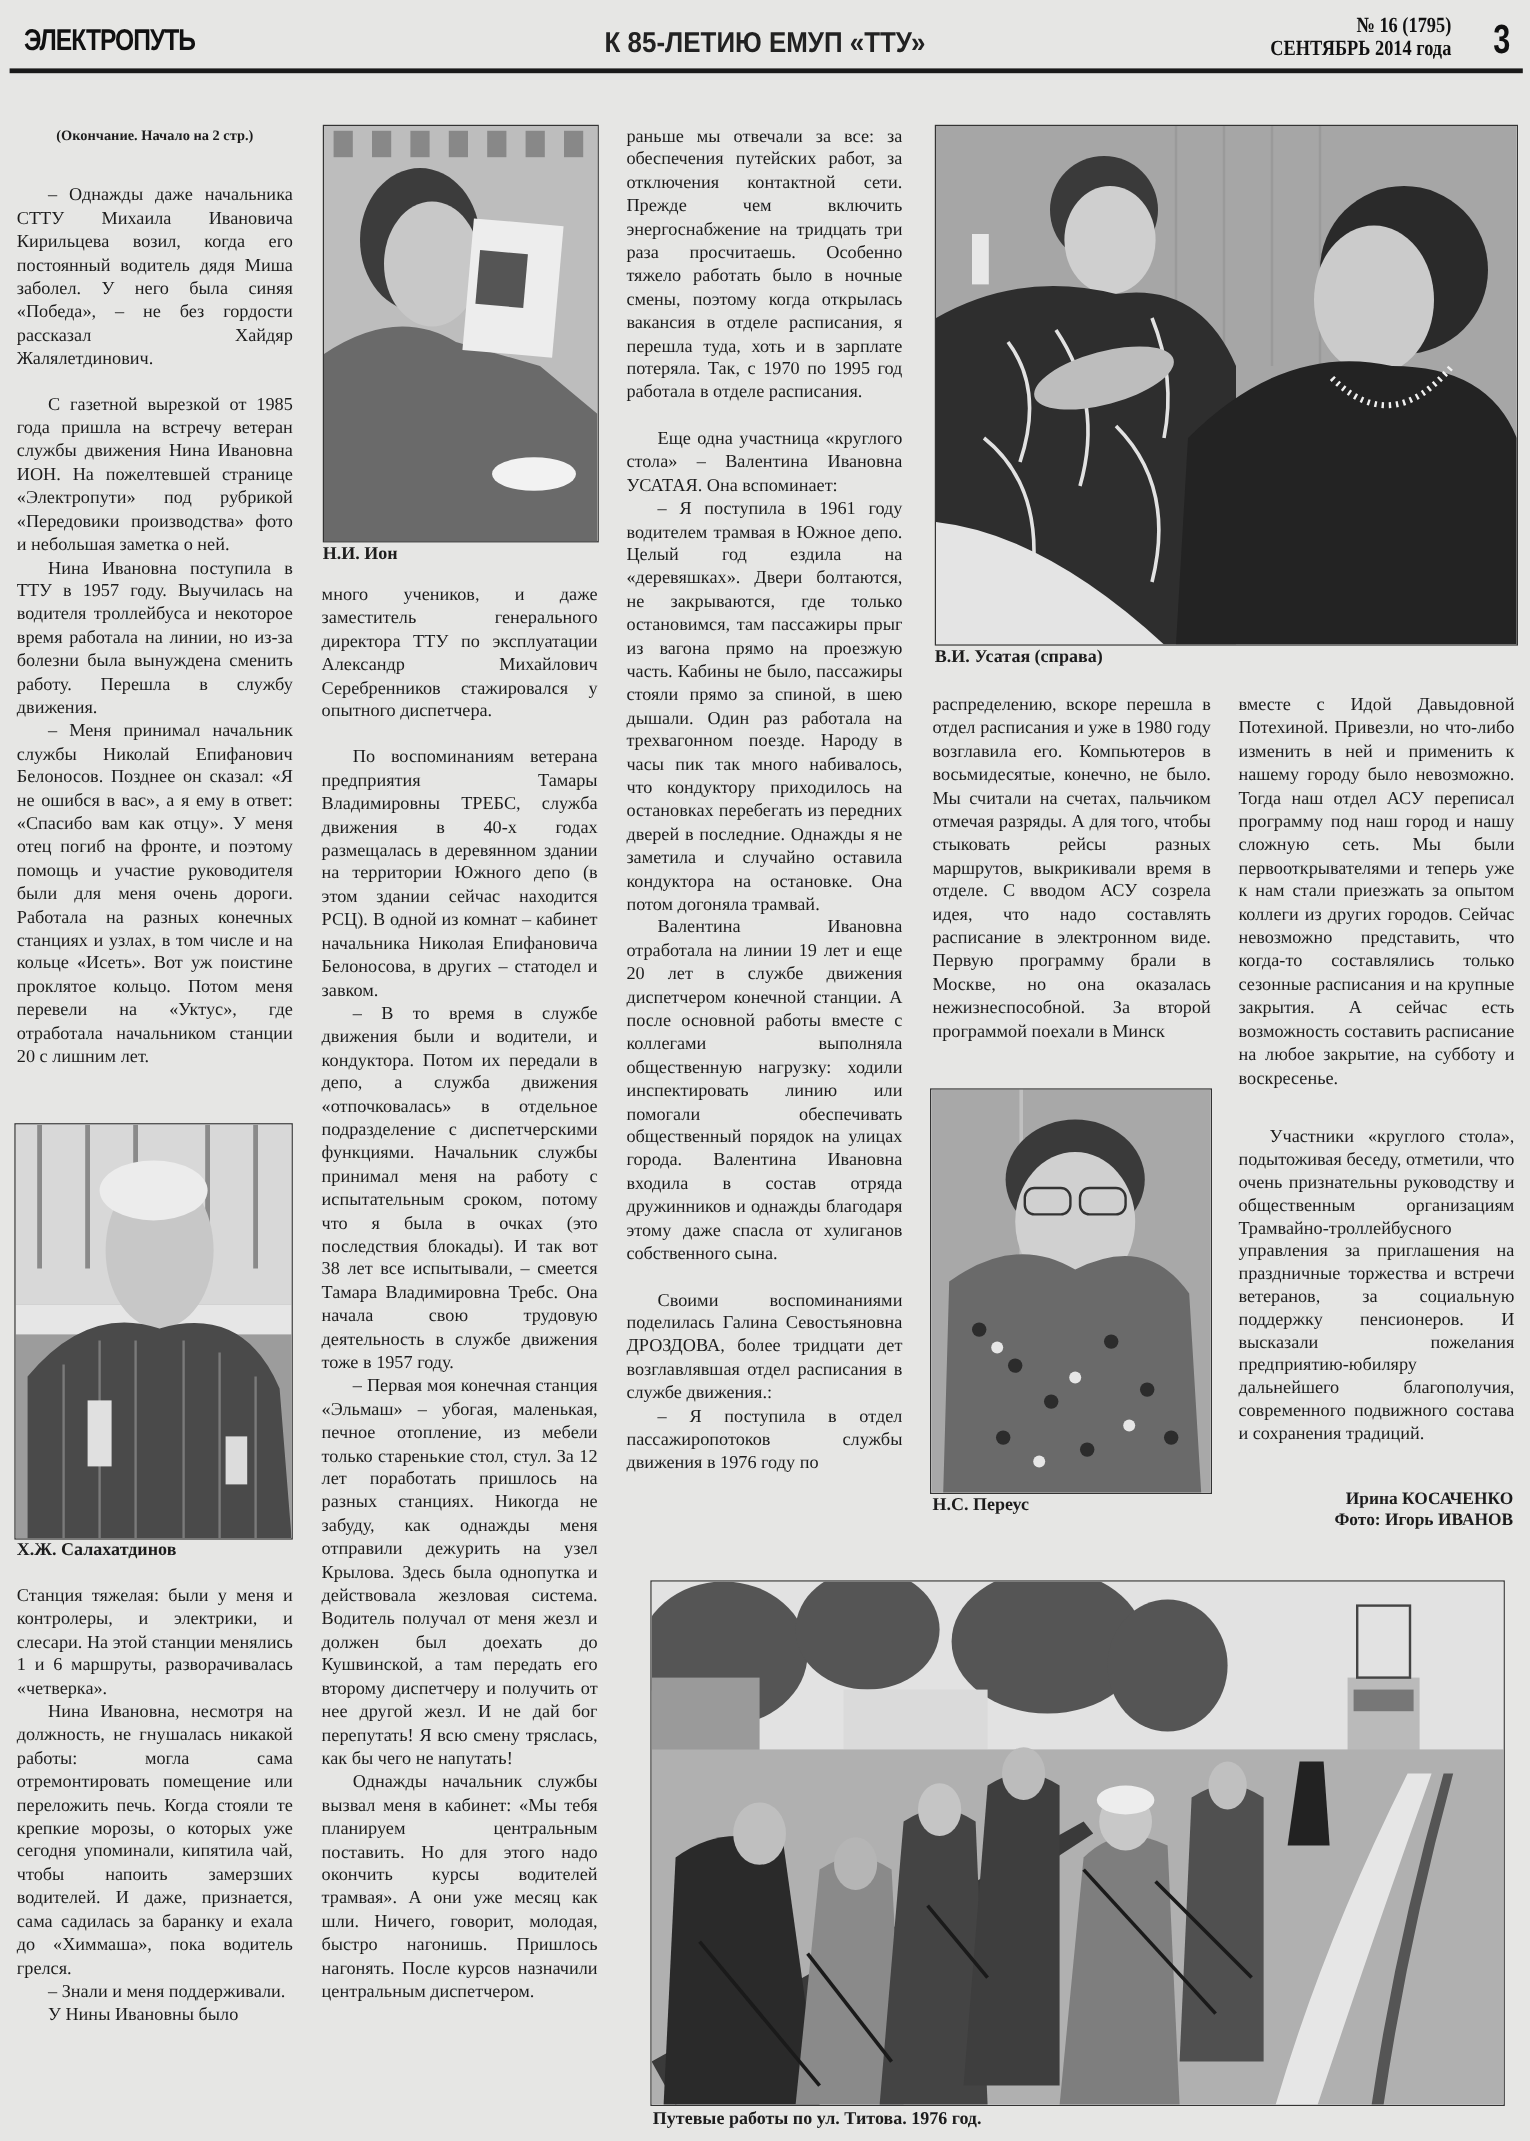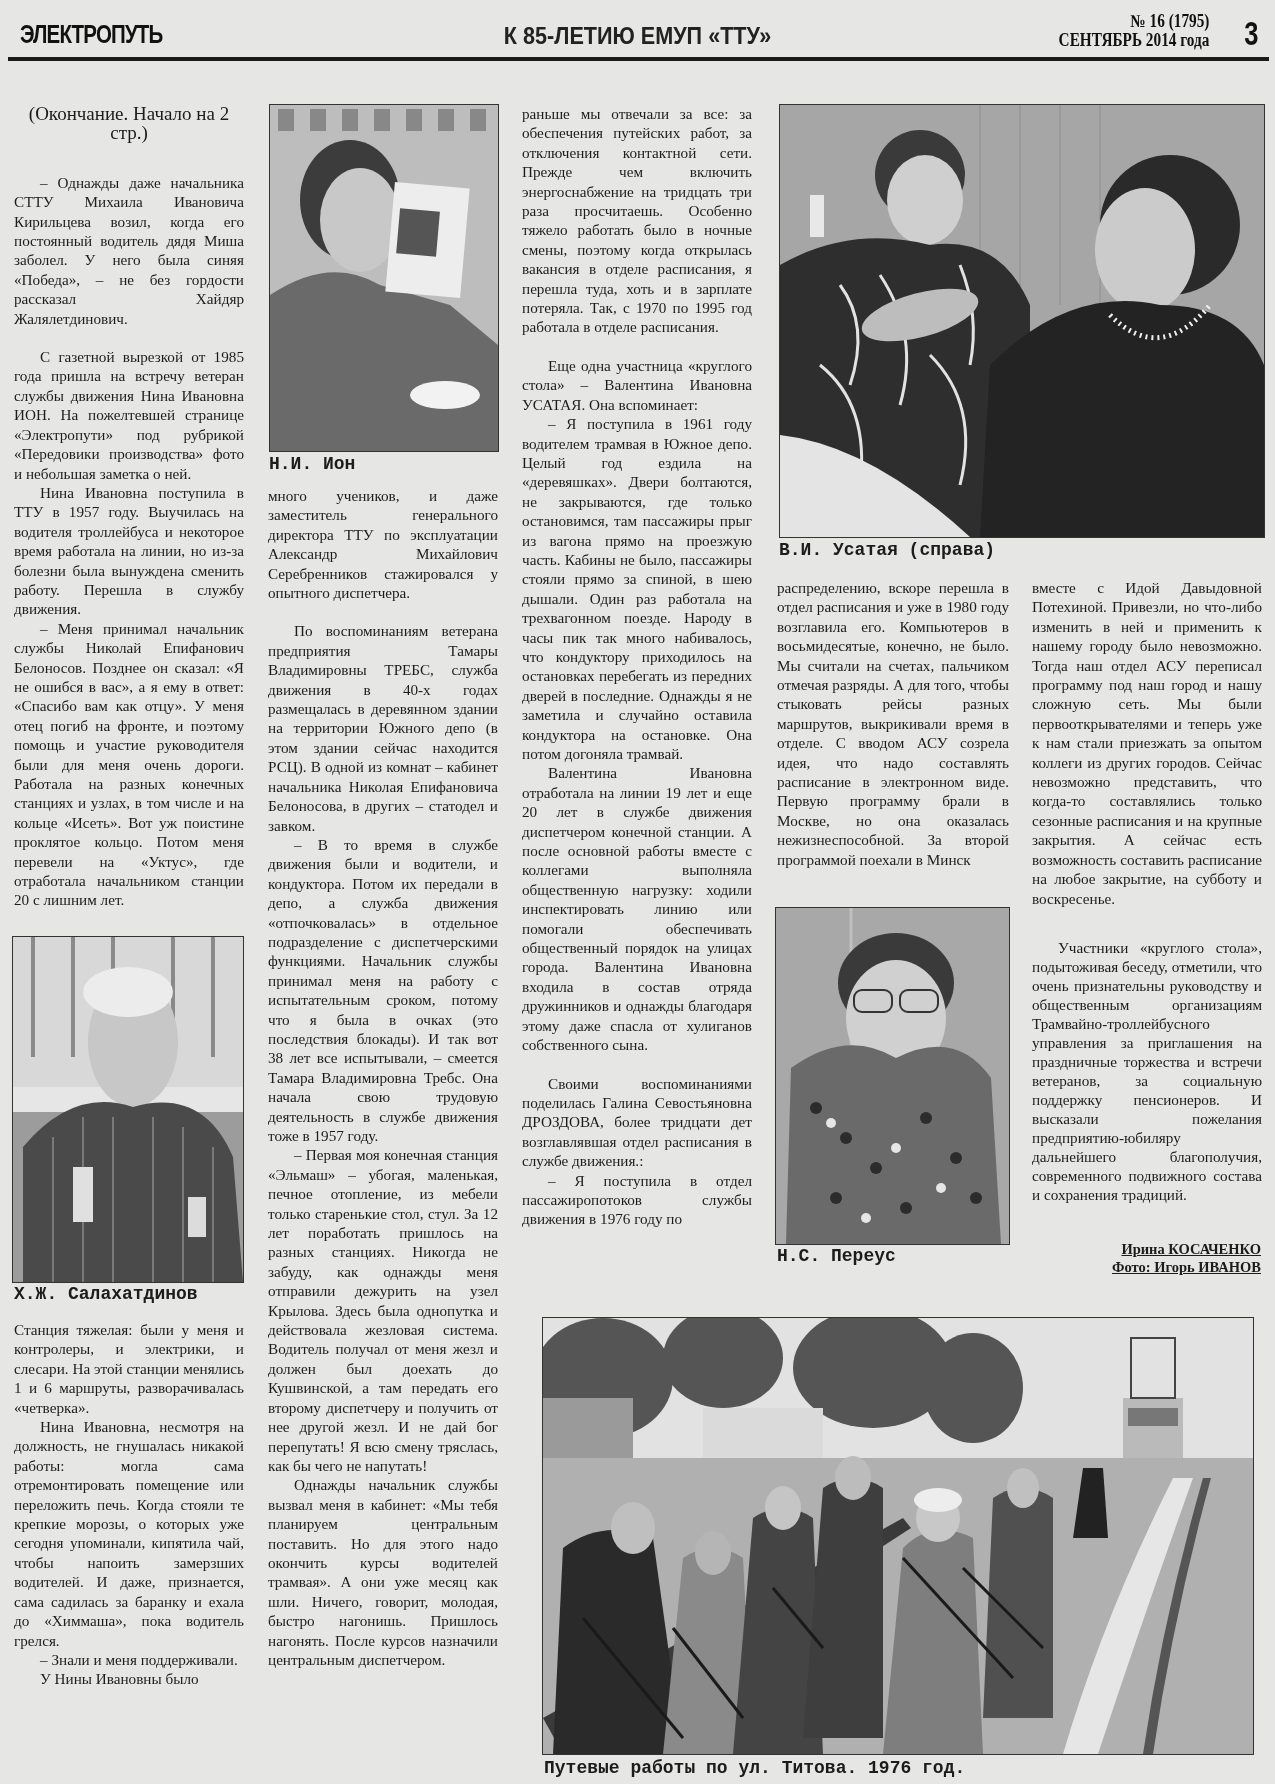--- a/index.html
+++ b/index.html
@@ -14,24 +14,24 @@
   .mast-title { position: absolute; left: 0; width: 1275px; top: 22px; text-align: center; font-family: "Liberation Sans", sans-serif; font-weight: bold; font-size: 24px; color: #222; transform: scaleX(0.9); }
   .mast-issue { position: absolute; right: 66px; top: 12px; text-align: right; font-family: "Liberation Serif", serif; font-weight: bold; font-size: 18px; line-height: 19px; transform: scaleX(0.85); transform-origin: right; color: #111; }
   .mast-page { position: absolute; right: 14px; top: 14px; font-family: "Liberation Sans", sans-serif; font-weight: bold; font-size: 34px; transform: scaleX(0.75); color: #111; }
   .mast-rule { position: absolute; left: 8px; right: 6px; top: 57px; height: 4px; background: #1a1a1a; }
 
   .col { position: absolute; font-size: 15.2px; line-height: 19.4px; text-align: justify; }
   .col p { margin: 0; text-indent: 26px; }
   .col p.noindent { text-indent: 0; }
   .col p.gap { margin-top: 19px; }
   .col p.bold { font-weight: normal; }
-  .kicker { font-weight: normal; font-size: 19px; text-align: center; }
+  .kicker { font-weight: bold; font-size: 12px; text-align: center; }
 
   .photo { position: absolute; border: 1px solid #333; overflow: hidden; }
-  .caption { position: absolute; font-weight: bold; font-size: 18px; font-family: Liberation Mono, monospace; }
+  .caption { position: absolute; font-weight: bold; font-size: 15px; }
   .byline { position: absolute; right: 14px; text-align: right; font-weight: bold; font-size: 14.5px; line-height: 18px; }
   .ph-fill { width: 100%; height: 100%; }
 </style>
 </head>
 <body>
 
 <div class="masthead">
   <div class="mast-logo">ЭЛЕКТРОПУТЬ</div>
   <div class="mast-title">К 85-ЛЕТИЮ ЕМУП «ТТУ»</div>
   <div class="mast-issue">
@@ -185,21 +185,21 @@
         <circle cx="90" cy="310" r="5"></circle>
       </g>
   </svg>
 </div>
 <div class="caption" style="left:777px; top:1246px;">Н.С. Переус</div>
 
 <div class="col" style="left:1032px; top:578px; width:230px;">
   <p class="noindent">вместе с Идой Давыдовной Потехиной. Привезли, но что-либо изменить в ней и применить к нашему городу было невозможно. Тогда наш отдел АСУ переписал программу под наш город и нашу сложную сеть. Мы были первооткрывателями и теперь уже к нам стали приезжать за опытом коллеги из других городов. Сейчас невозможно представить, что когда-то составлялись только сезонные расписания и на крупные закрытия. А сейчас есть возможность составить расписание на любое закрытие, на субботу и воскресенье.</p>
   <p class="bold gap" style="margin-top:30px; line-height:19px;">Участники «круглого стола», подытоживая беседу, отметили, что очень признательны руководству и общественным организациям Трамвайно-троллейбусного управления за приглашения на праздничные торжества и встречи ветеранов, за социальную поддержку пенсионеров. И высказали пожелания предприятию-юбиляру дальнейшего благополучия, современного подвижного состава и сохранения традиций.</p>
 </div>
-<div class="byline" style="top:1240px;text-decoration:underline;">
+<div class="byline" style="top:1240px;">
   <div>Ирина КОСАЧЕНКО</div>
   <div>Фото: Игорь ИВАНОВ</div>
 </div>
 
 <div class="photo" style="left:542px; top:1317px; width:710px; height:436px;">
   <svg class="ph-fill" viewBox="0 0 710 436" preserveAspectRatio="none">
     <rect width="710" height="436" fill="#cfcfcf"></rect>
     <rect x="0" y="0" width="710" height="140" fill="#e2e2e2"></rect>
     <g fill="#555">
         <ellipse cx="60" cy="60" rx="70" ry="60"></ellipse>

